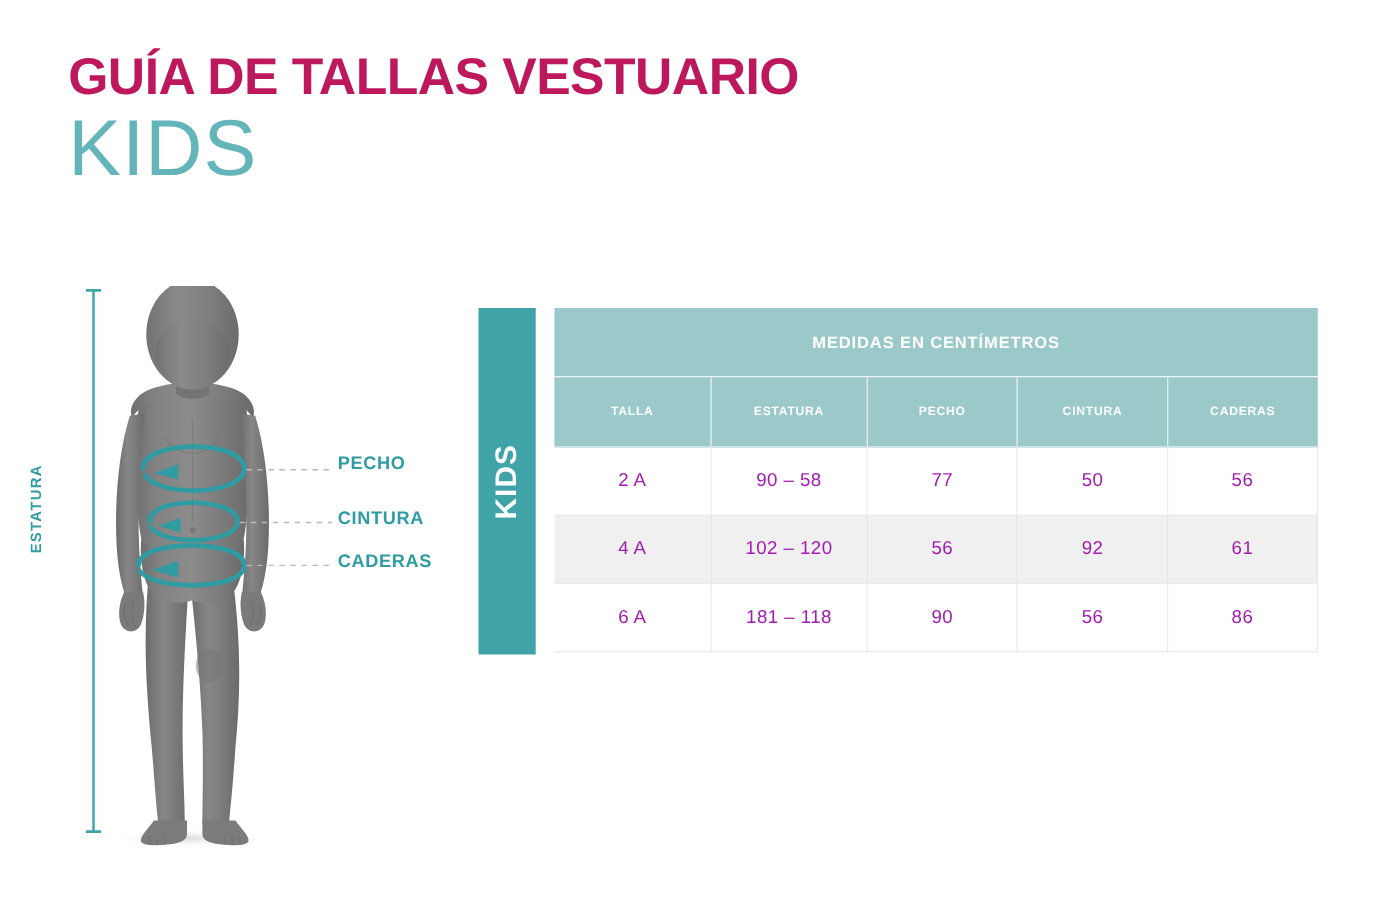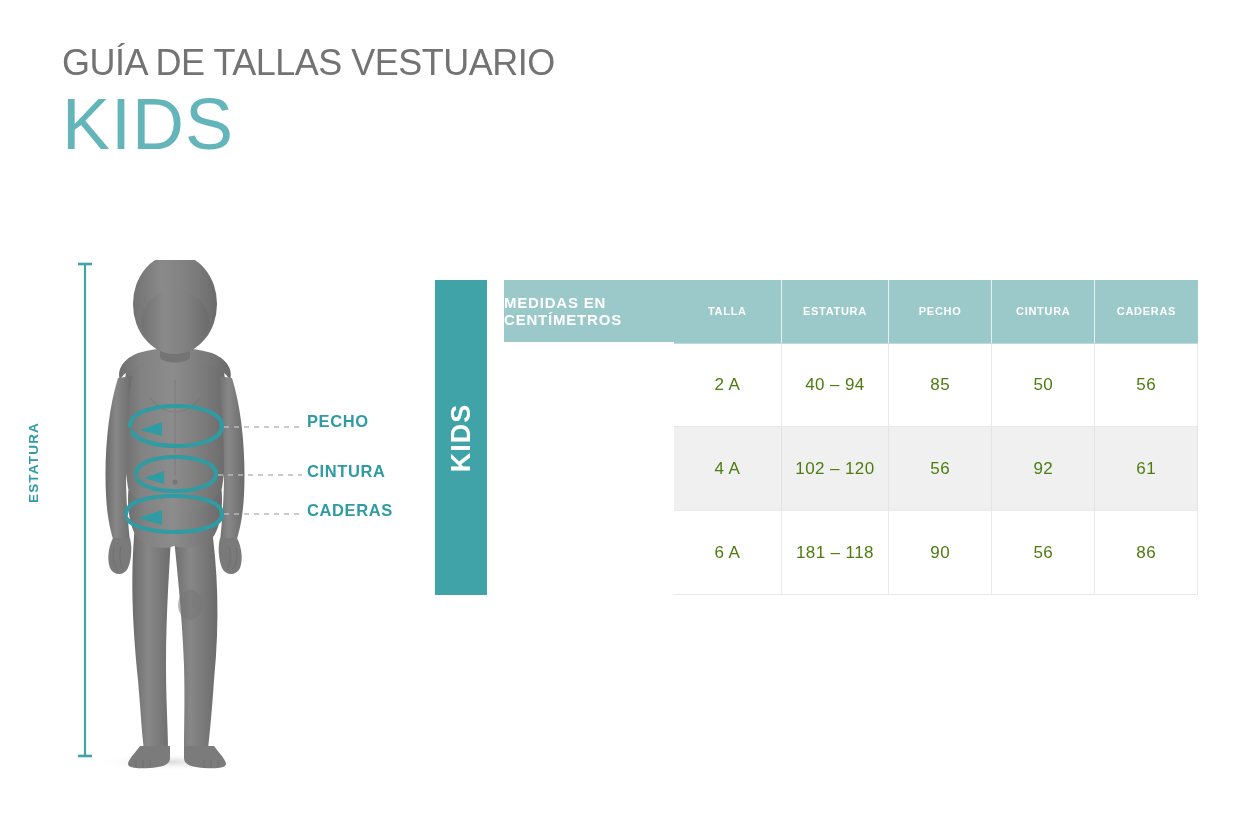--- a/index.html
+++ b/index.html
@@ -17,24 +17,24 @@
   }
 
   
   #title-block {
     position: absolute;
     left: 62px;
     top: 44px;
     width: 900px;
   }
   #main-title {
-    font-size: 36px;
-    font-weight: normal;
+    font-size: 47px;
+    font-weight: bold;
     letter-spacing: -0.5px;
-    color: #737373;
+    color: #be185d;
     line-height: 1.05;
     margin: 0;
     white-space: nowrap;
   }
   #sub-title {
     font-size: 72px;
     font-weight: 300;
     color: #63b5ba;
     line-height: 1.0;
     margin: 6px 0 0 0;
@@ -109,21 +109,21 @@
     transform: translate(-50%, -50%) rotate(-90deg);
     color: #ffffff;
     font-size: 27px;
     font-weight: bold;
     letter-spacing: 1px;
     white-space: nowrap;
   }
   #table-body-col {
     flex: 1 1 auto;
     display: flex;
-    flex-direction: row;
+    flex-direction: column;
     margin-left: 17px;
   }
   #group-header {
     height: 63px;
     background: #9bc9ca;
     color: #ffffff;
     display: flex;
     align-items: center;
     justify-content: center;
     font-size: 15px;
@@ -146,21 +146,21 @@
     height: 63px;
     border-right: 1px solid #e7f1f1;
     border-bottom: 1px solid #bfdcdc;
     box-sizing: border-box;
   }
   table.size-table th:last-child { border-right: none; }
   table.size-table td {
     height: 62px;
     text-align: center;
     font-size: 17px;
-    color: #4d7c0f;
+    color: #a21caf;
     font-weight: 400;
     letter-spacing: 0.4px;
     border-right: 1px solid #e9e9e9;
     border-bottom: 1px solid #e9e9e9;
     box-sizing: border-box;
     background: #ffffff;
   }
   table.size-table td:last-child { border-right: 1px solid #e9e9e9; }
   table.size-table tr.alt td { background: #f0f0f0; border-right-color: #e3e3e3; }
 </style>
@@ -320,22 +320,22 @@
           <th>TALLA</th>
           <th>ESTATURA</th>
           <th>PECHO</th>
           <th>CINTURA</th>
           <th>CADERAS</th>
         </tr>
       </thead>
       <tbody>
         <tr>
           <td>2 A</td>
-          <td>40 – 94</td>
-          <td>85</td>
+          <td>90 – 58</td>
+          <td>77</td>
           <td>50</td>
           <td>56</td>
         </tr>
         <tr class="alt">
           <td>4 A</td>
           <td>102 – 120</td>
           <td>56</td>
           <td>92</td>
           <td>61</td>
         </tr>

